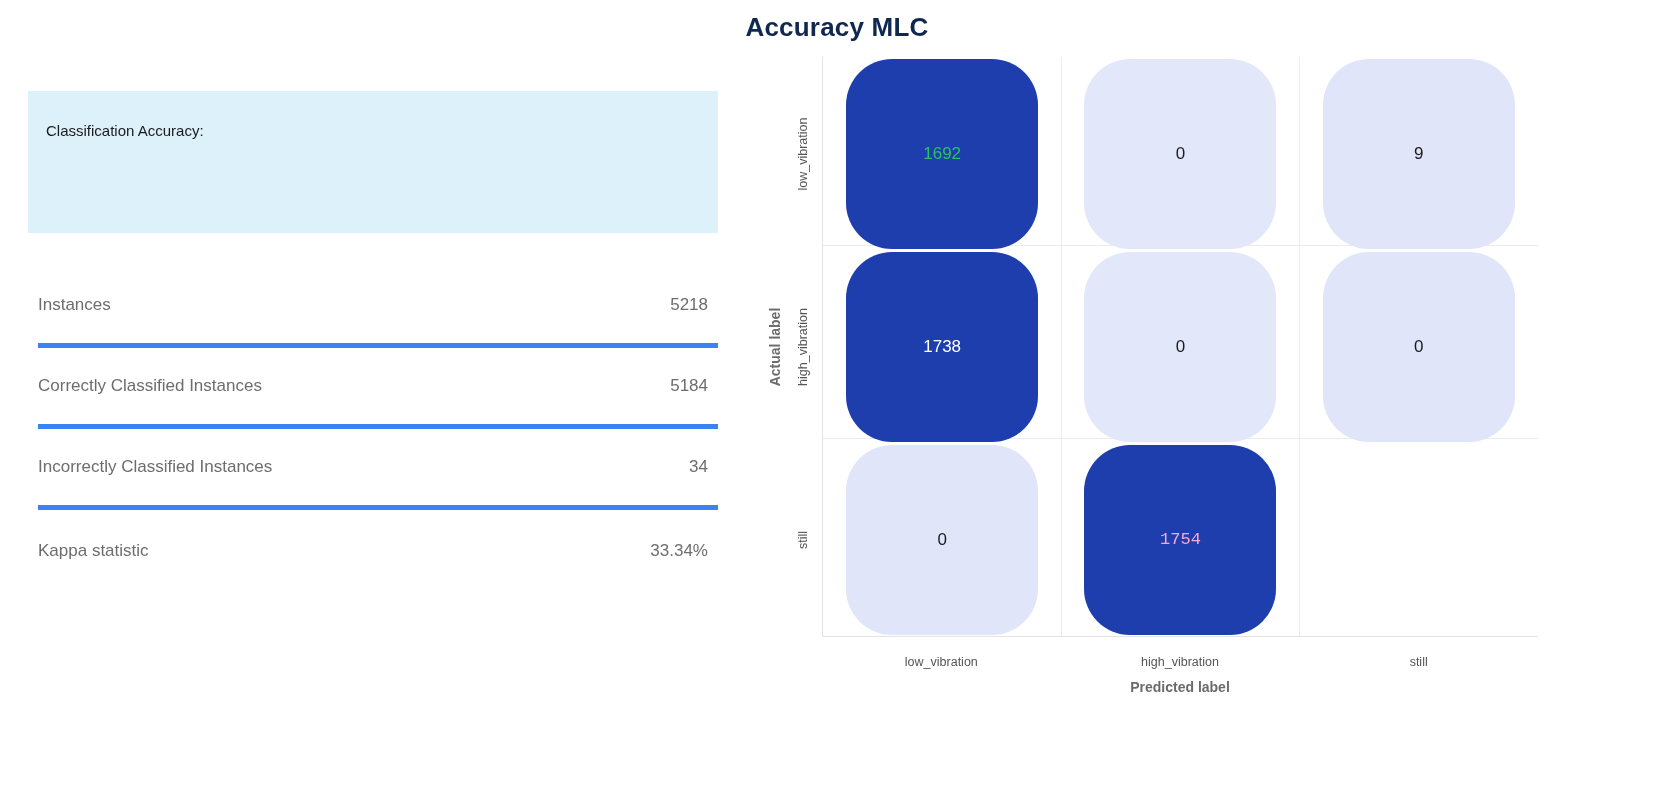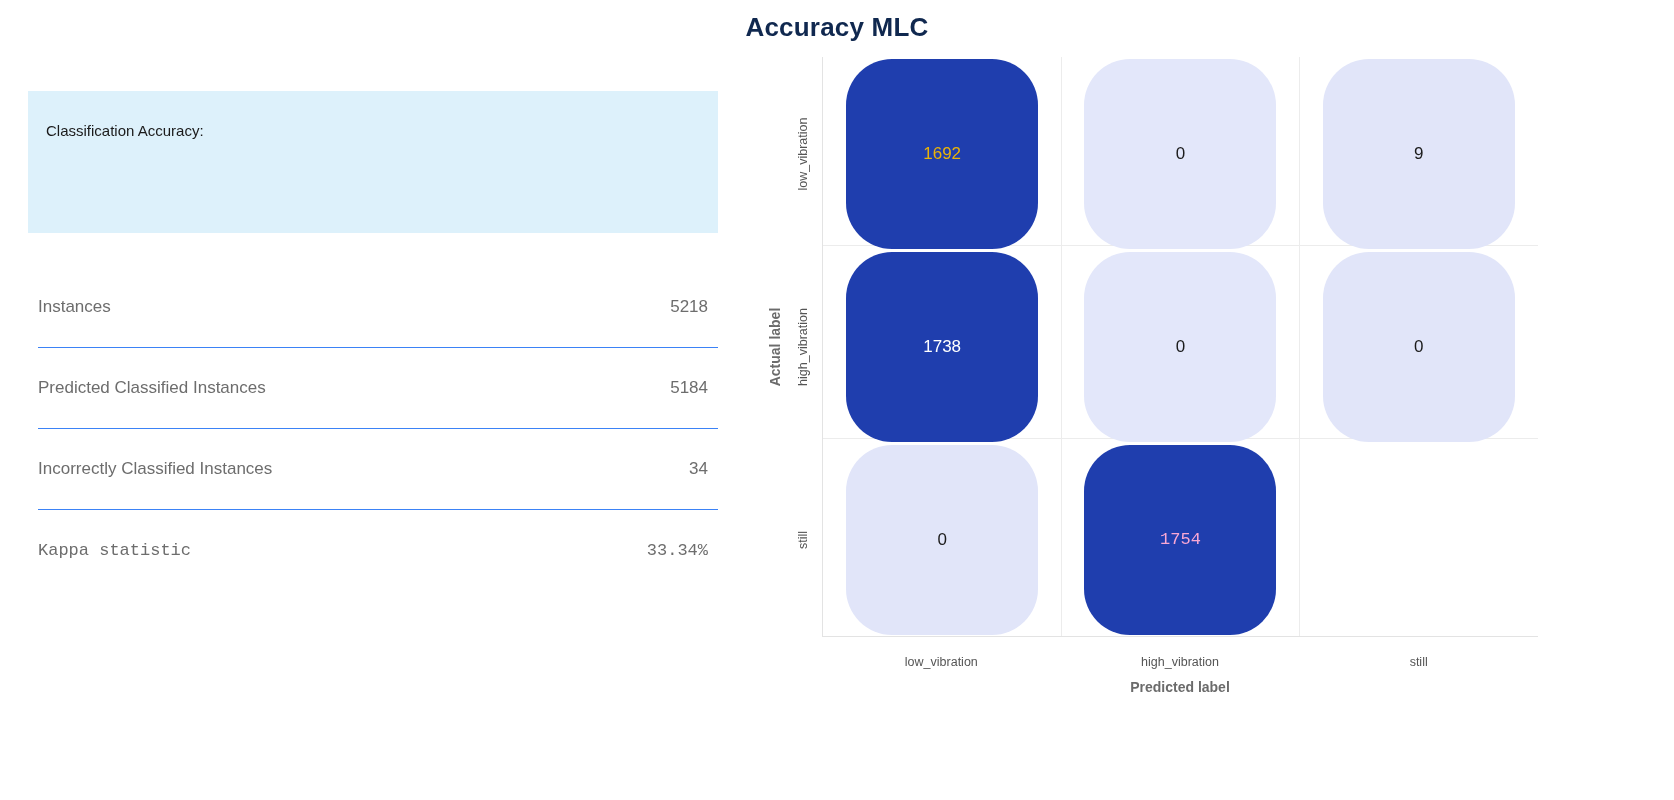--- a/index.html
+++ b/index.html
@@ -64,27 +64,26 @@
     margin-top: 34px;
     width: 690px;
     padding-left: 10px;
     box-sizing: border-box;
   }
   .stat-row {
     display: flex;
     justify-content: space-between;
     align-items: center;
     height: 81px;
-    border-bottom: 1px solid #3b82f6;
+    border-bottom: 5px solid #3b82f6;
     box-sizing: border-box;
     padding: 0 10px 0 0;
   }
   .stat-row:last-child {
     border-bottom: none;
-    font-family: Liberation Mono, monospace;
   }
   .stat-label {
     font-size: 17px;
     color: #6d6d6d;
   }
   .stat-value {
     font-size: 17px;
     color: #6d6d6d;
   }
 
@@ -233,21 +232,21 @@
     </div>
 
     <div class="stats-list">
 
       <div class="stat-row">
         <div class="stat-label">Instances</div>
         <div class="stat-value">5218</div>
       </div>
 
       <div class="stat-row">
-        <div class="stat-label">Predicted Classified Instances</div>
+        <div class="stat-label">Correctly Classified Instances</div>
         <div class="stat-value">5184</div>
       </div>
 
       <div class="stat-row">
         <div class="stat-label">Incorrectly Classified Instances</div>
         <div class="stat-value">34</div>
       </div>
 
       <div class="stat-row">
         <div class="stat-label">Kappa statistic</div>
@@ -278,21 +277,21 @@
 
       <div class="grid-area">
         <div class="grid-line-h" style="top:32.5%"></div>
         <div class="grid-line-h" style="top:65.8%"></div>
         <div class="grid-line-v" style="left:33.3%"></div>
         <div class="grid-line-v" style="left:66.6%"></div>
 
         <div class="cells">
 
           <div class="cell">
-            <div class="cell-box" style="background:#1f3eae;color:#eab308;">1692</div>
+            <div class="cell-box" style="background:#1f3eae;color:#22c55e;">1692</div>
           </div>
           <div class="cell">
             <div class="cell-box" style="background:#e3e7fa;color:#1b1b1b;">0</div>
           </div>
 
           <div class="cell">
             <div class="cell-box" style="background:#e1e5f9;color:#1b1b1b;">9</div>
           </div>
           <div class="cell">
             <div class="cell-box" style="background:#1f3eae;color:#ffffff;">1738</div>

